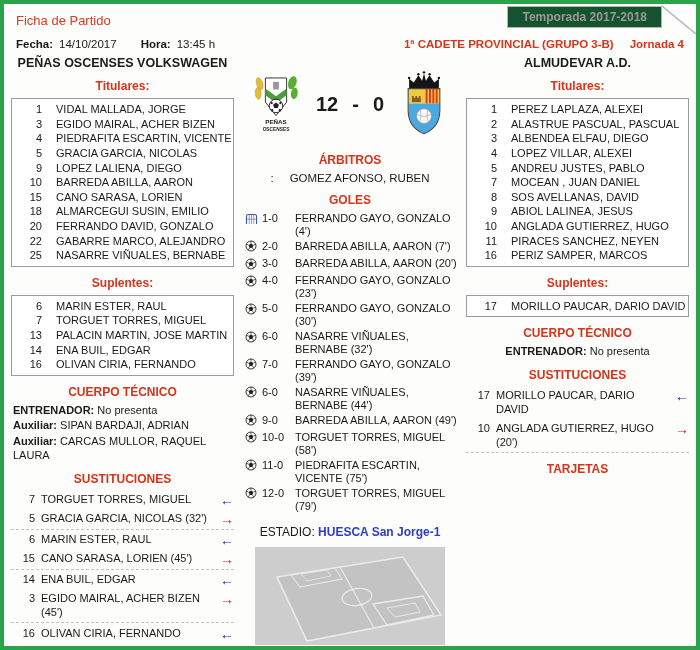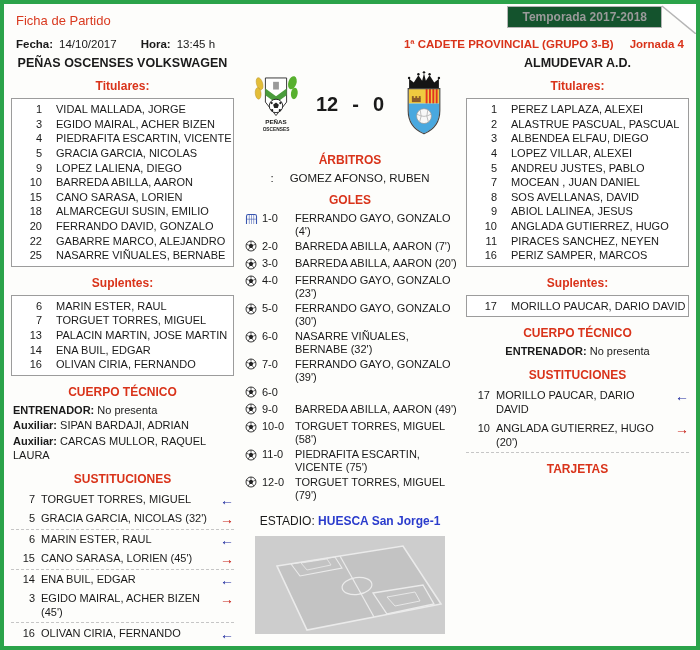--- a/index.html
+++ b/index.html
@@ -404,20 +404,21 @@
           <div class="goal-row ball">
 
             <span class="gicon icon-ball">
               <svg width="12" height="12" viewBox="0 0 12 12">
                 <circle cx="6" cy="6" r="5" fill="#fff" stroke="#222" stroke-width="0.9"></circle>
                 <polygon points="6,3.4 8.3,5.1 7.4,7.9 4.6,7.9 3.7,5.1" fill="#222"></polygon>
                 <path d="M6 1 V3.4 M8.3 5.1 L10.8 4.2 M7.4 7.9 L9 10.2 M4.6 7.9 L3 10.2 M3.7 5.1 L1.2 4.2" fill="none" stroke="#222" stroke-width="0.7"></path>
               </svg>
             </span>
             <span class="gscore">6-0</span>
+            <span class="gname">NASARRE VIÑUALES, BERNABE (44')</span>
           </div>
 
           <div class="goal-row ball">
 
             <span class="gicon icon-ball">
               <svg width="12" height="12" viewBox="0 0 12 12">
                 <circle cx="6" cy="6" r="5" fill="#fff" stroke="#222" stroke-width="0.9"></circle>
                 <polygon points="6,3.4 8.3,5.1 7.4,7.9 4.6,7.9 3.7,5.1" fill="#222"></polygon>
                 <path d="M6 1 V3.4 M8.3 5.1 L10.8 4.2 M7.4 7.9 L9 10.2 M4.6 7.9 L3 10.2 M3.7 5.1 L1.2 4.2" fill="none" stroke="#222" stroke-width="0.7"></path>
               </svg>

